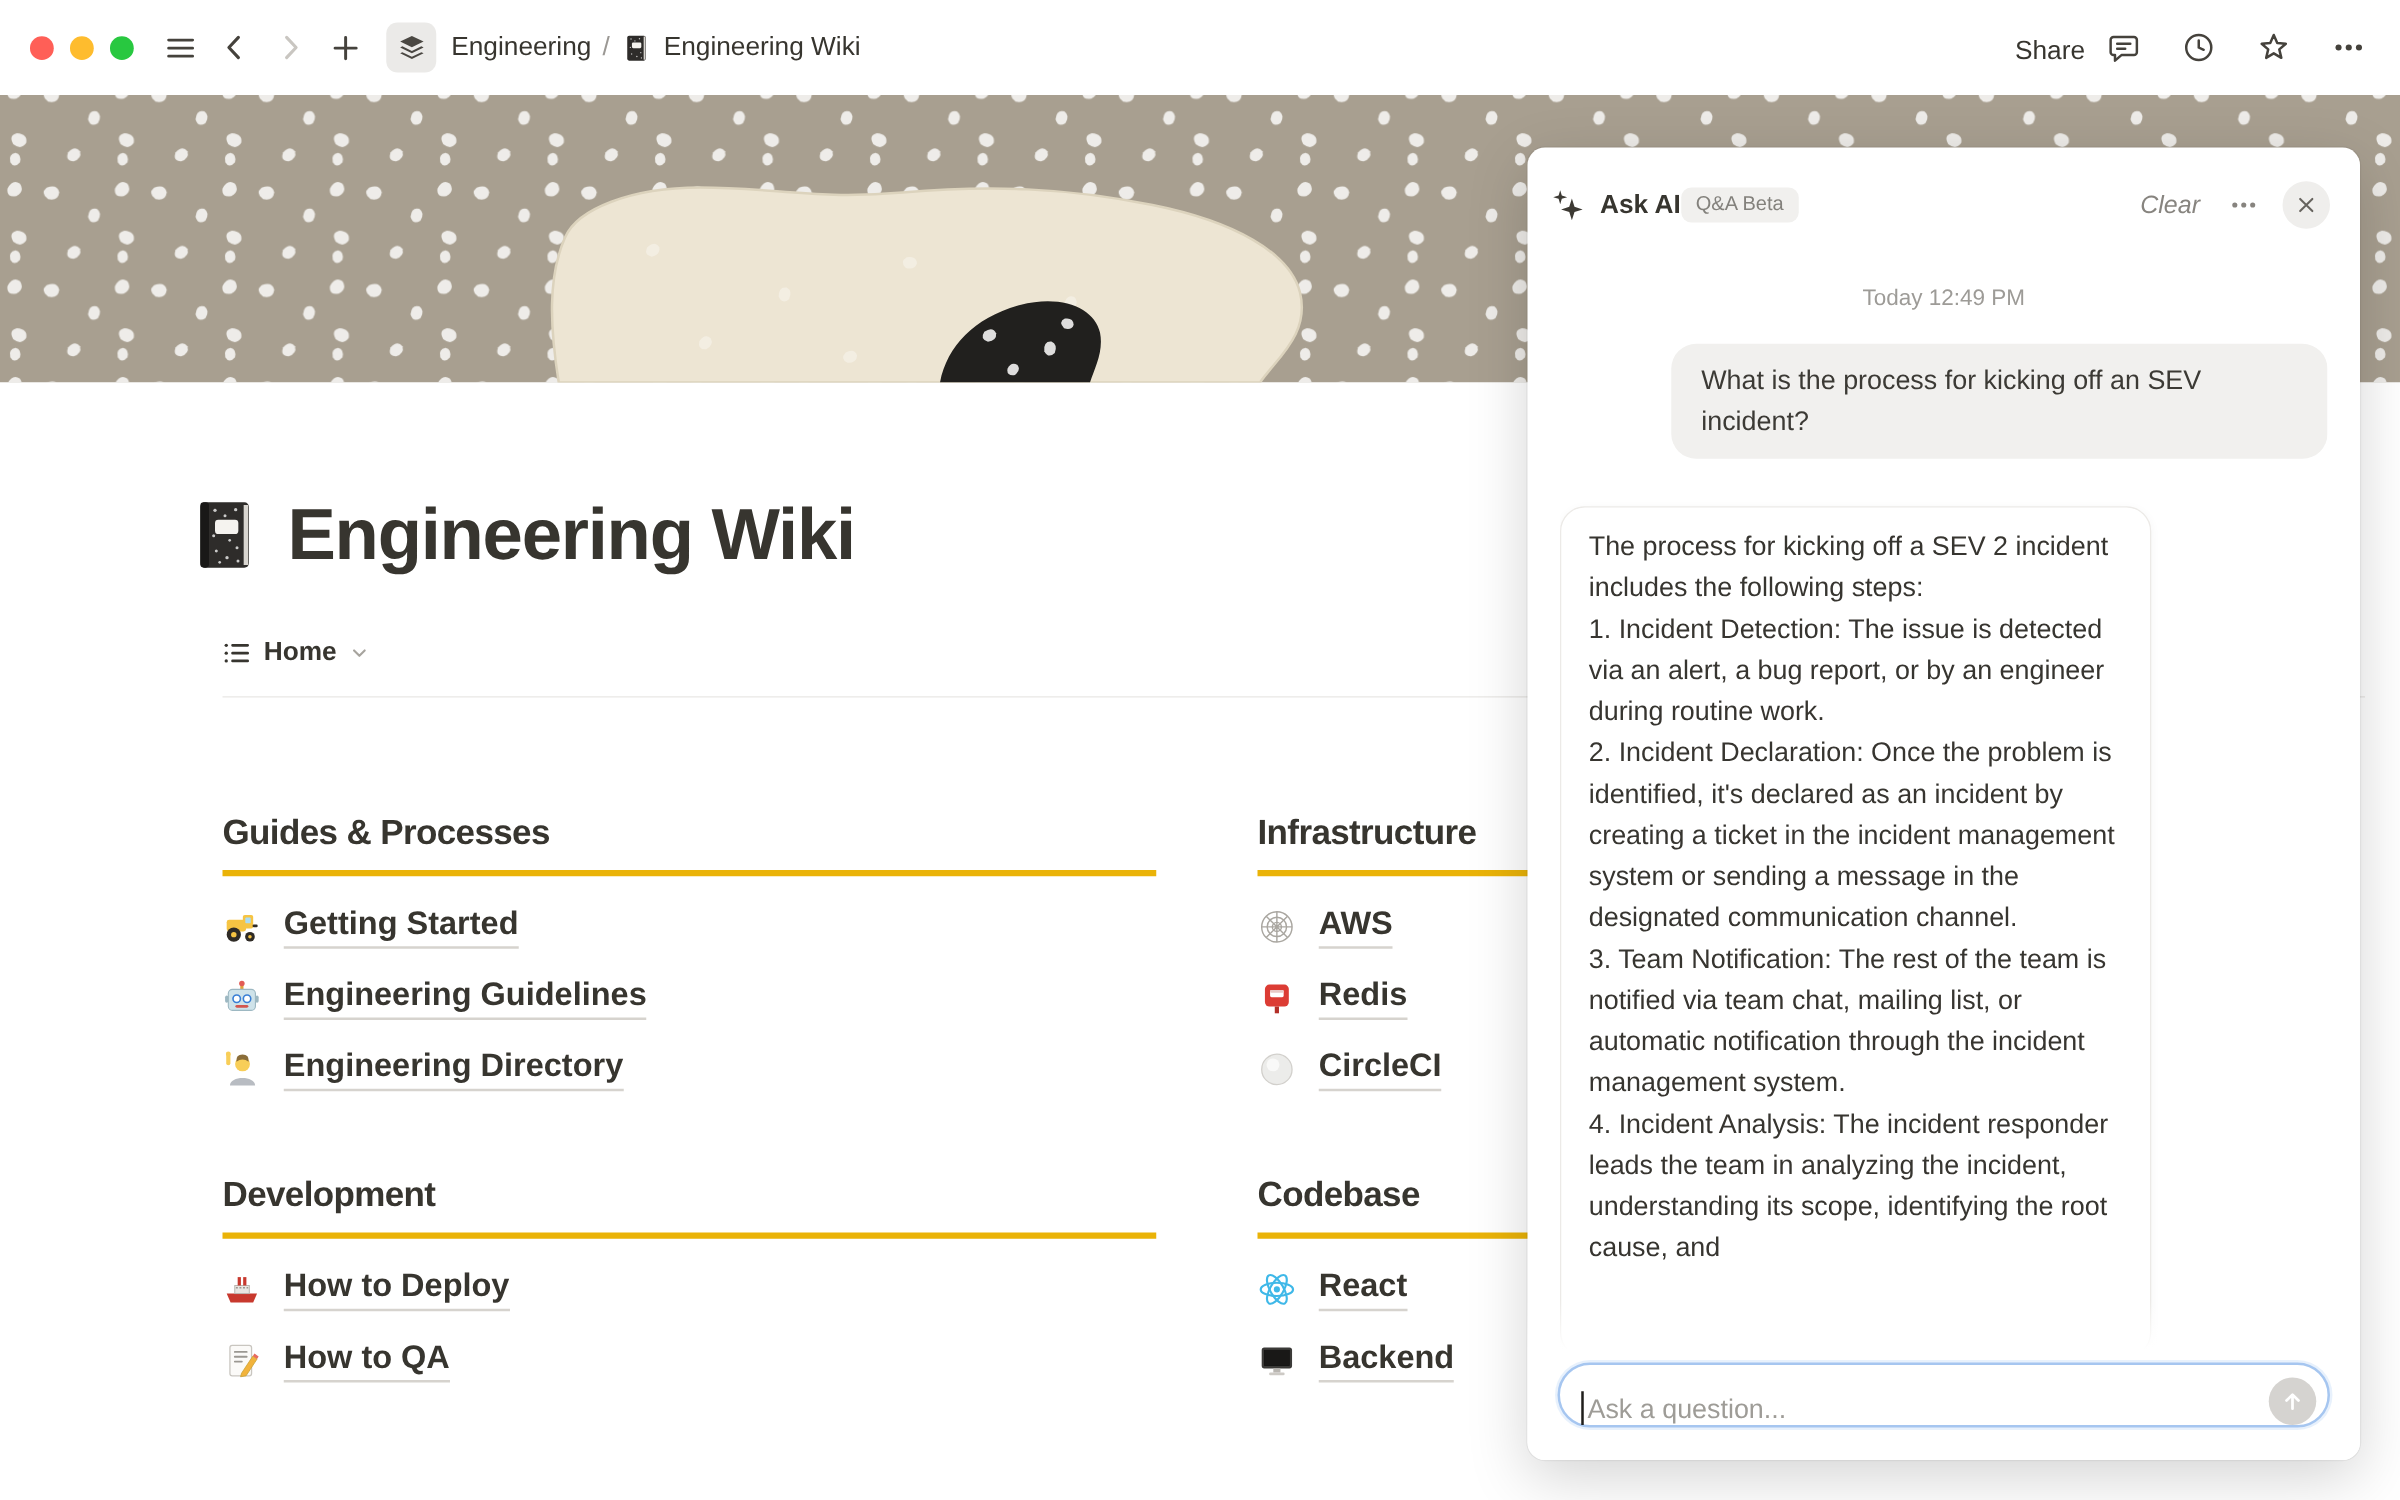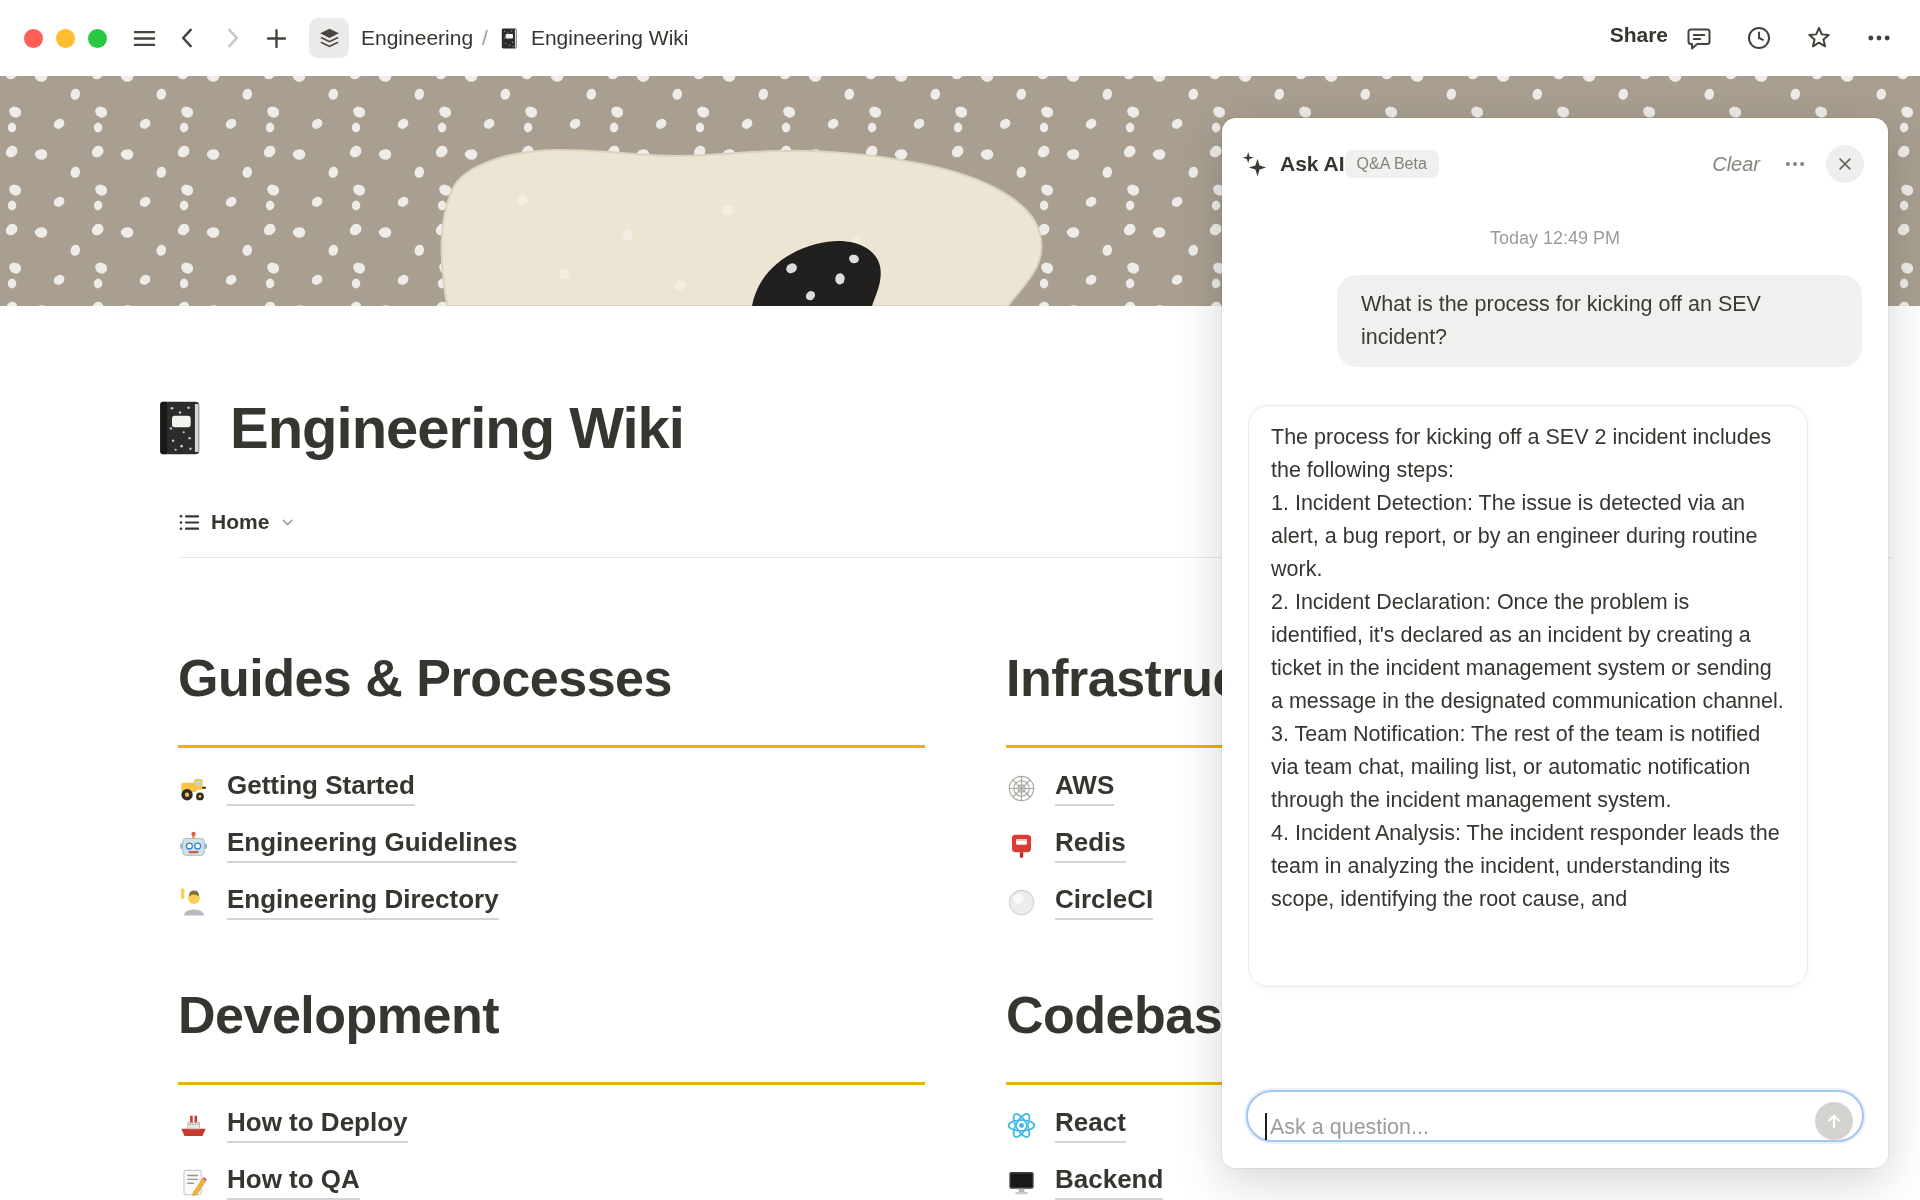--- a/index.html
+++ b/index.html
@@ -23,40 +23,40 @@
   .light.red{ background:#ff5f57; } .light.yellow{ background:#febc2e; } .light.green{ background:#28c840; }
   .tb-icon { width:30px; height:30px; display:flex; align-items:center; justify-content:center;
              border-radius:6px; cursor:pointer; }
   .tb-icon + .tb-icon { margin-left:14px; }
   .space-chip { width:40px; height:40px; background:#ebeae8; border-radius:9px;
                 display:flex; align-items:center; justify-content:center; margin:0 12px 0 18px; cursor:pointer; }
   .crumbs { display:flex; align-items:center; font-size:21px; color:#37352f; gap:9px; }
   .crumb { cursor:pointer; }
   .crumb-sep { color:#9b9894; }
   .book-icon-sm { width:25px; height:25px; }
-  .topbar-right { margin-left:auto; display:flex; align-items:flex-start; gap:16px;font-weight:bold; }
+  .topbar-right { margin-left:auto; display:flex; align-items:flex-end; gap:16px; }
   .share-btn { font-size:21px; color:#37352f; cursor:pointer; }
 
   
   .cover { position:absolute; top:62px; left:0; width:1920px; height:244px; z-index:0; }
 
   
   .page-head { position:absolute; top:394px; left:148px; display:flex; align-items:center; gap:18px; z-index:1; }
   .page-emoji { width:64px; height:64px; }
   .page-title { font-size:58px; font-weight:700; letter-spacing:-1px; color:#37352f; }
 
   .home-row { position:absolute; top:510px; left:178px; display:flex; align-items:center; gap:10px; z-index:1; cursor:pointer; }
   .home-label { font-size:21px; font-weight:700; color:#37352f; }
   .home-divider { position:absolute; top:557px; left:178px; right:28px; height:1px; background:#e9e8e5; z-index:1; }
 
   
   .cols { position:absolute; top:630px; left:178px; display:grid;
           grid-template-columns:747px 747px; column-gap:81px; z-index:1; }
-  .section h2 { font-size:52px; line-height:1; font-weight:700; letter-spacing:-0.5px;
-                margin-top:22px; padding-bottom:41px; border-bottom:3px solid #eab308; white-space:nowrap; }
+  .section h2 { font-size:28px; line-height:1; font-weight:700; letter-spacing:-0.5px;
+                margin-top:22px; padding-bottom:16px; border-bottom:5px solid #eab308; white-space:nowrap; }
   .section.second h2 { margin-top:58px; }
   .link-list { list-style:none; margin-top:12px; }
   .link-item { height:57px; display:flex; align-items:center; gap:18px; cursor:pointer; }
   .li-icon { width:31px; height:31px; flex:0 0 31px; }
   .link-label { font-size:26px; font-weight:600; color:#37352f;
                 border-bottom:2px solid #d6d3ce; padding-bottom:3px; line-height:1.15; }
 
   
   .panel { position:absolute; left:1222px; top:118px; width:666px; height:1050px;
            background:#fff; border-radius:14px; z-index:10;
@@ -67,21 +67,21 @@
               padding:5px 12px; border-radius:8px; }
   .clear-btn { margin-left:auto; color:#87847f; font-size:20px; cursor:pointer;font-style:italic; }
   .dots-btn { margin-left:22px; cursor:pointer; }
   .close-btn { margin-left:18px; width:38px; height:38px; border-radius:50%; background:#efeeec;
                display:flex; align-items:center; justify-content:center; cursor:pointer; }
 
   .chat { position:absolute; top:88px; bottom:0; left:26px; right:26px; overflow:hidden; z-index:1; }
   .chat-time { text-align:center; color:#9d9b97; font-size:18px; margin-top:22px; }
   .q-bubble { margin:26px 0 0 auto; max-width:525px; background:#f1f0ee; border-radius:20px;
               padding:13px 24px; font-size:21.5px; line-height:33px; color:#3c3a35; }
-  .a-bubble { margin-top:38px; width:560px; background:#fff; border:1px solid #eceae7;
+  .a-bubble { margin-top:38px; width:473px; background:#fff; border:1px solid #eceae7;
               border-radius:20px; padding:15px 22px 70px 22px; font-size:21.5px; line-height:33px;
               color:#373530; white-space:pre-line; box-shadow:0 2px 8px rgba(0,0,0,.04); }
 
   .panel-footer { position:absolute; left:0; right:0; bottom:0; padding:10px 24px 26px;
                   background:#fff; border-radius:0 0 14px 14px; z-index:3; }
   .panel-footer::before { content:""; position:absolute; left:0; right:0; top:-40px; height:40px;
                   background:linear-gradient(rgba(255,255,255,0), #ffffff); pointer-events:none; }
   .ask-input { height:52px; border:2px solid #a6c6f0; border-radius:27px; background:#fff;
                box-shadow:0 0 0 2px rgba(130,178,240,.18);
                display:flex; align-items:flex-end; padding:0 9px 0 17px; cursor:text; }

